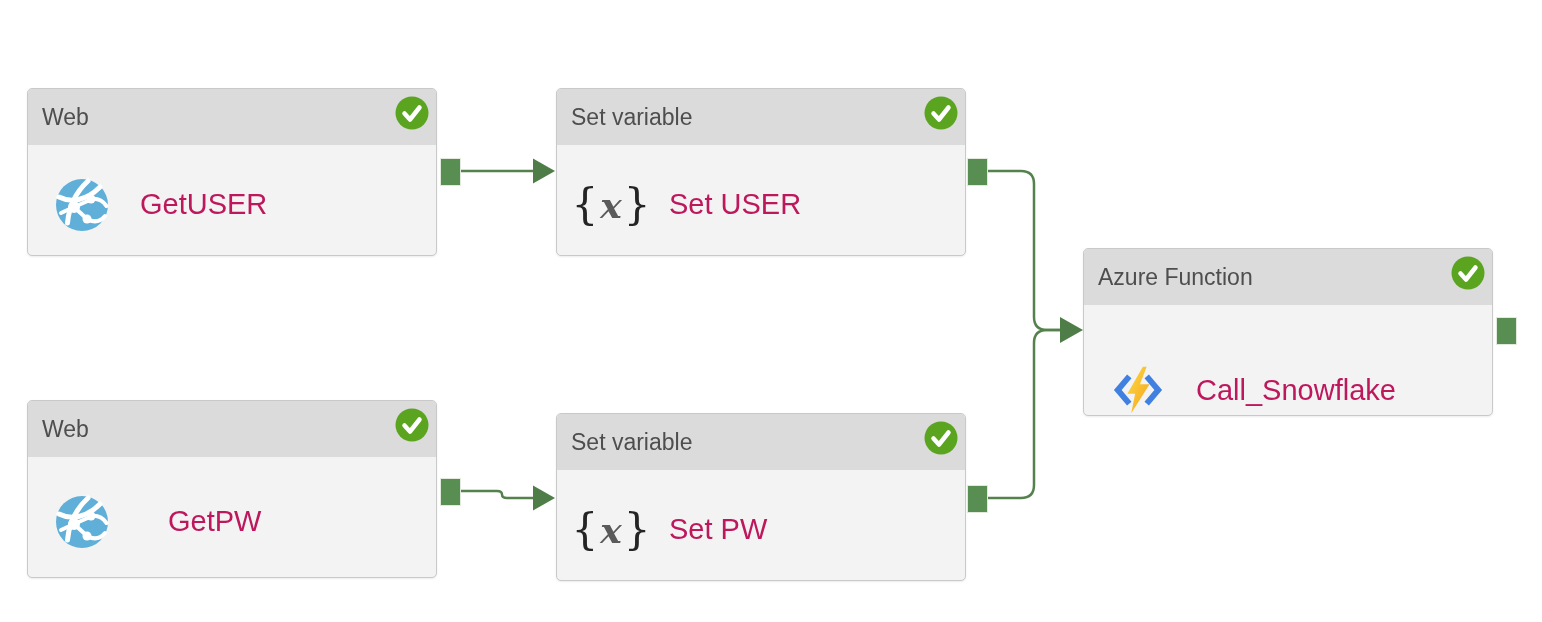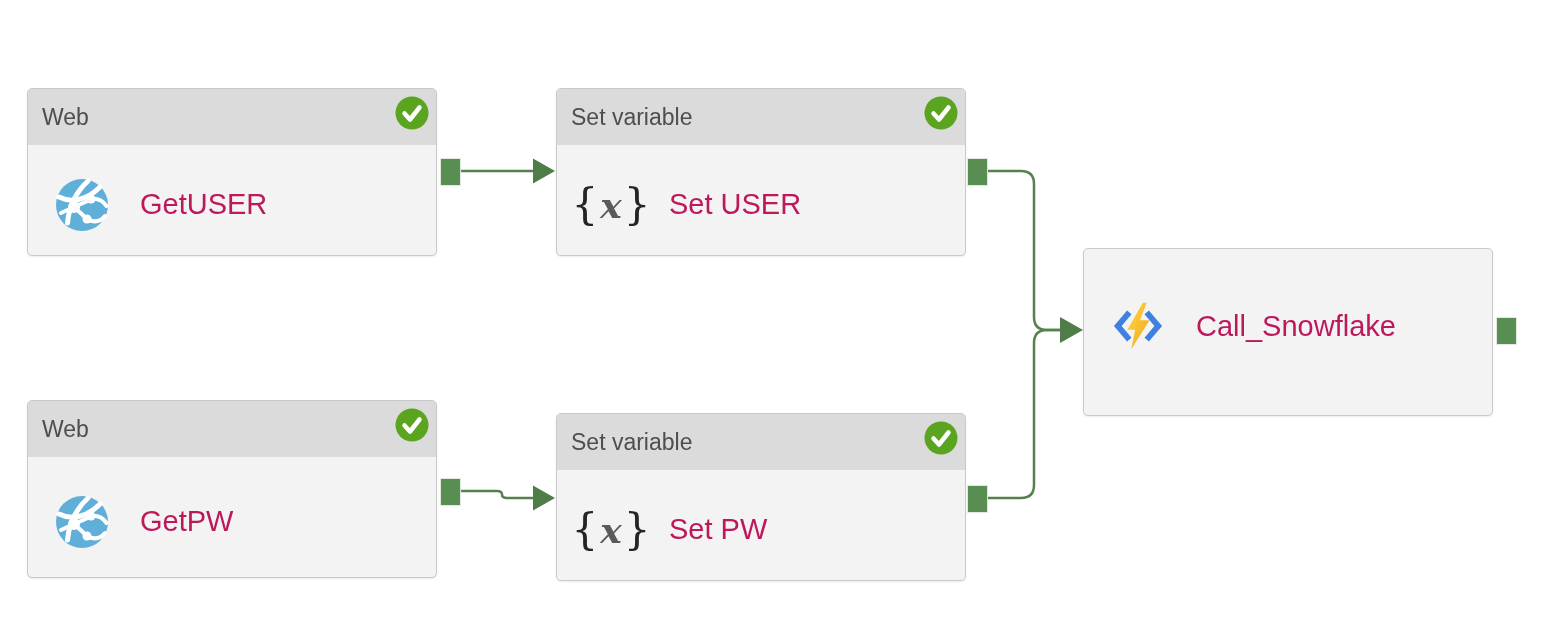--- a/index.html
+++ b/index.html
@@ -179,21 +179,21 @@
   </div>
 
   <div class="node" style="left:27px; top:400px; height:178px;">
     <div class="node-header">
       <span class="node-type">Web</span>
       <svg class="status-badge" viewBox="0 0 34 34">
         <circle cx="17" cy="17" r="16.5" fill="#5aa41f"></circle>
         <path d="M9.5 17.5 L15 23.5 L24.5 11.5" fill="none" stroke="#ffffff" stroke-width="4.5" stroke-linecap="round" stroke-linejoin="round"></path>
       </svg>
     </div>
-    <div class="node-body" style="height:129px;">
+    <div class="node-body" style="height:129px;gap:28px;">
       <span class="node-icon">
         <svg width="54" height="54" viewBox="0 0 54 54">
           <circle cx="27" cy="27" r="26" fill="#60afd9"></circle>
           <g stroke="#ffffff" fill="none" stroke-linecap="round">
             <path d="M33 3 C21 14 14 28 12.5 45" stroke-width="5"></path>
             <path d="M4 19 C16 25 31 23 45 9" stroke-width="5"></path>
             <path d="M19 29 L35 22" stroke-width="4"></path>
             <path d="M19 29 L31 40" stroke-width="4"></path>
             <path d="M19 29 L6 35" stroke-width="4"></path>
             <path d="M36 21 C43 20 48 23 51.5 28" stroke-width="4"></path>
@@ -224,21 +224,28 @@
           <span class="brace">{</span>
             <span class="x">x</span>
             <span class="brace">}</span>
         </span>
       </span>
       <span class="node-name">Set PW</span>
     </div>
   </div>
 
   <div class="node" style="left:1083px; top:248px; height:168px;">
-    <div class="node-body" style="height:154px;">
+    <div class="node-header">
+      <span class="node-type">Azure Function</span>
+      <svg class="status-badge" viewBox="0 0 34 34">
+        <circle cx="17" cy="17" r="16.5" fill="#5aa41f"></circle>
+        <path d="M9.5 17.5 L15 23.5 L24.5 11.5" fill="none" stroke="#ffffff" stroke-width="4.5" stroke-linecap="round" stroke-linejoin="round"></path>
+      </svg>
+    </div>
+    <div class="node-body" style="height:154px;margin-top:8px;">
       <span class="node-icon">
         <svg width="58" height="52" viewBox="0 0 58 52">
           <defs>
             <linearGradient id="boltgrad" x1="0" y1="0" x2="1" y2="1">
               <stop offset="0" stop-color="#ffd945"></stop>
               <stop offset="1" stop-color="#f2a51c"></stop>
             </linearGradient>
           </defs>
           <g stroke="#4080e0" stroke-width="6" fill="none" stroke-linejoin="miter">
             <path d="M20 12 L8 26 L20 40"></path>

